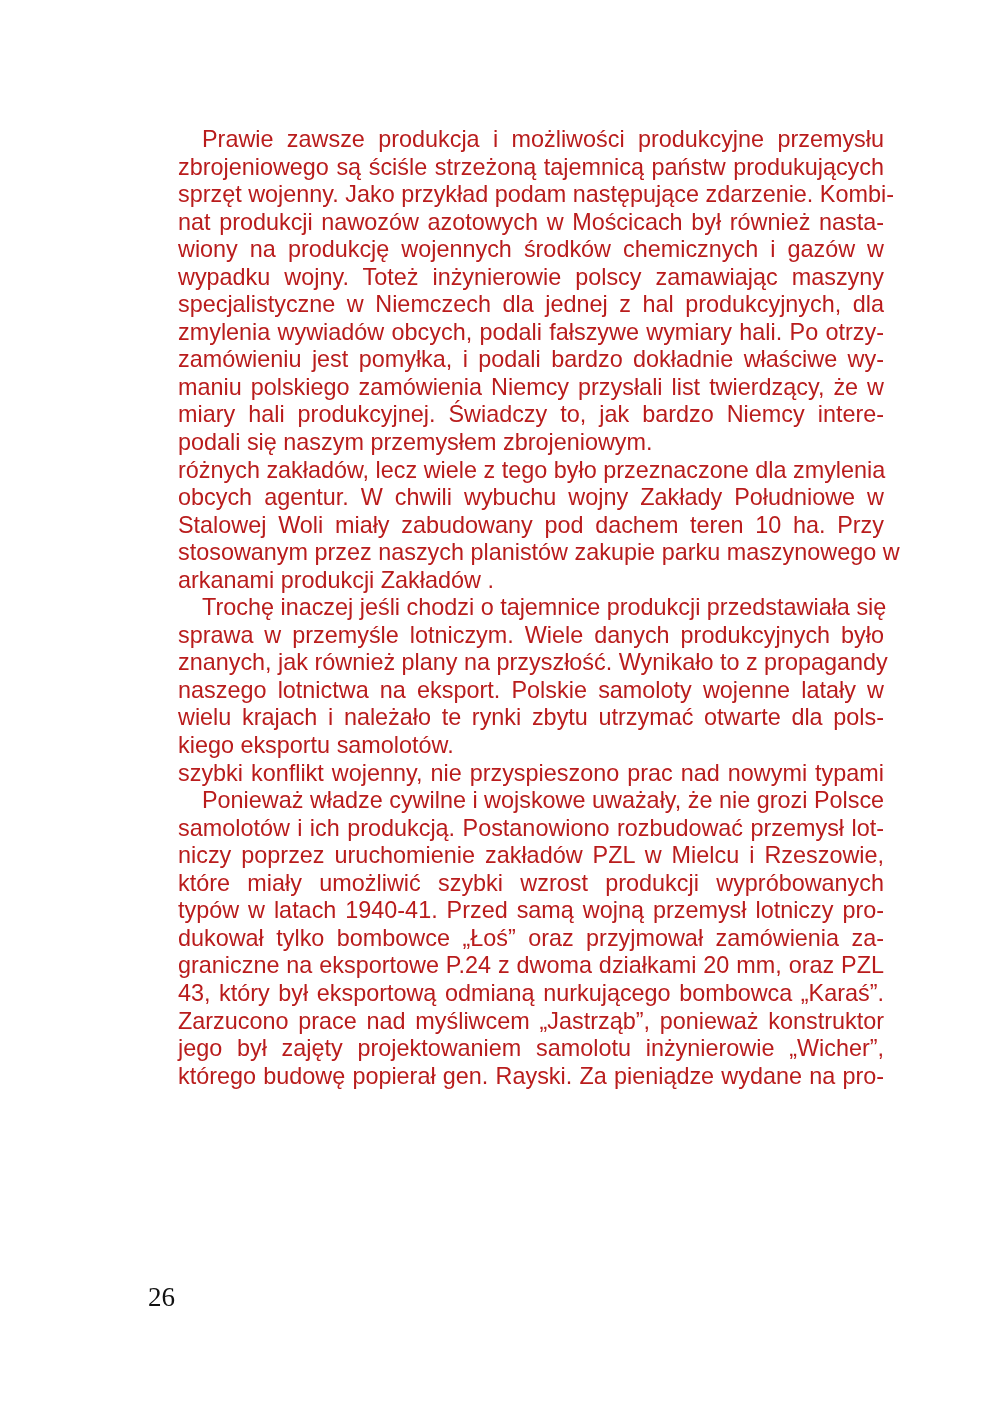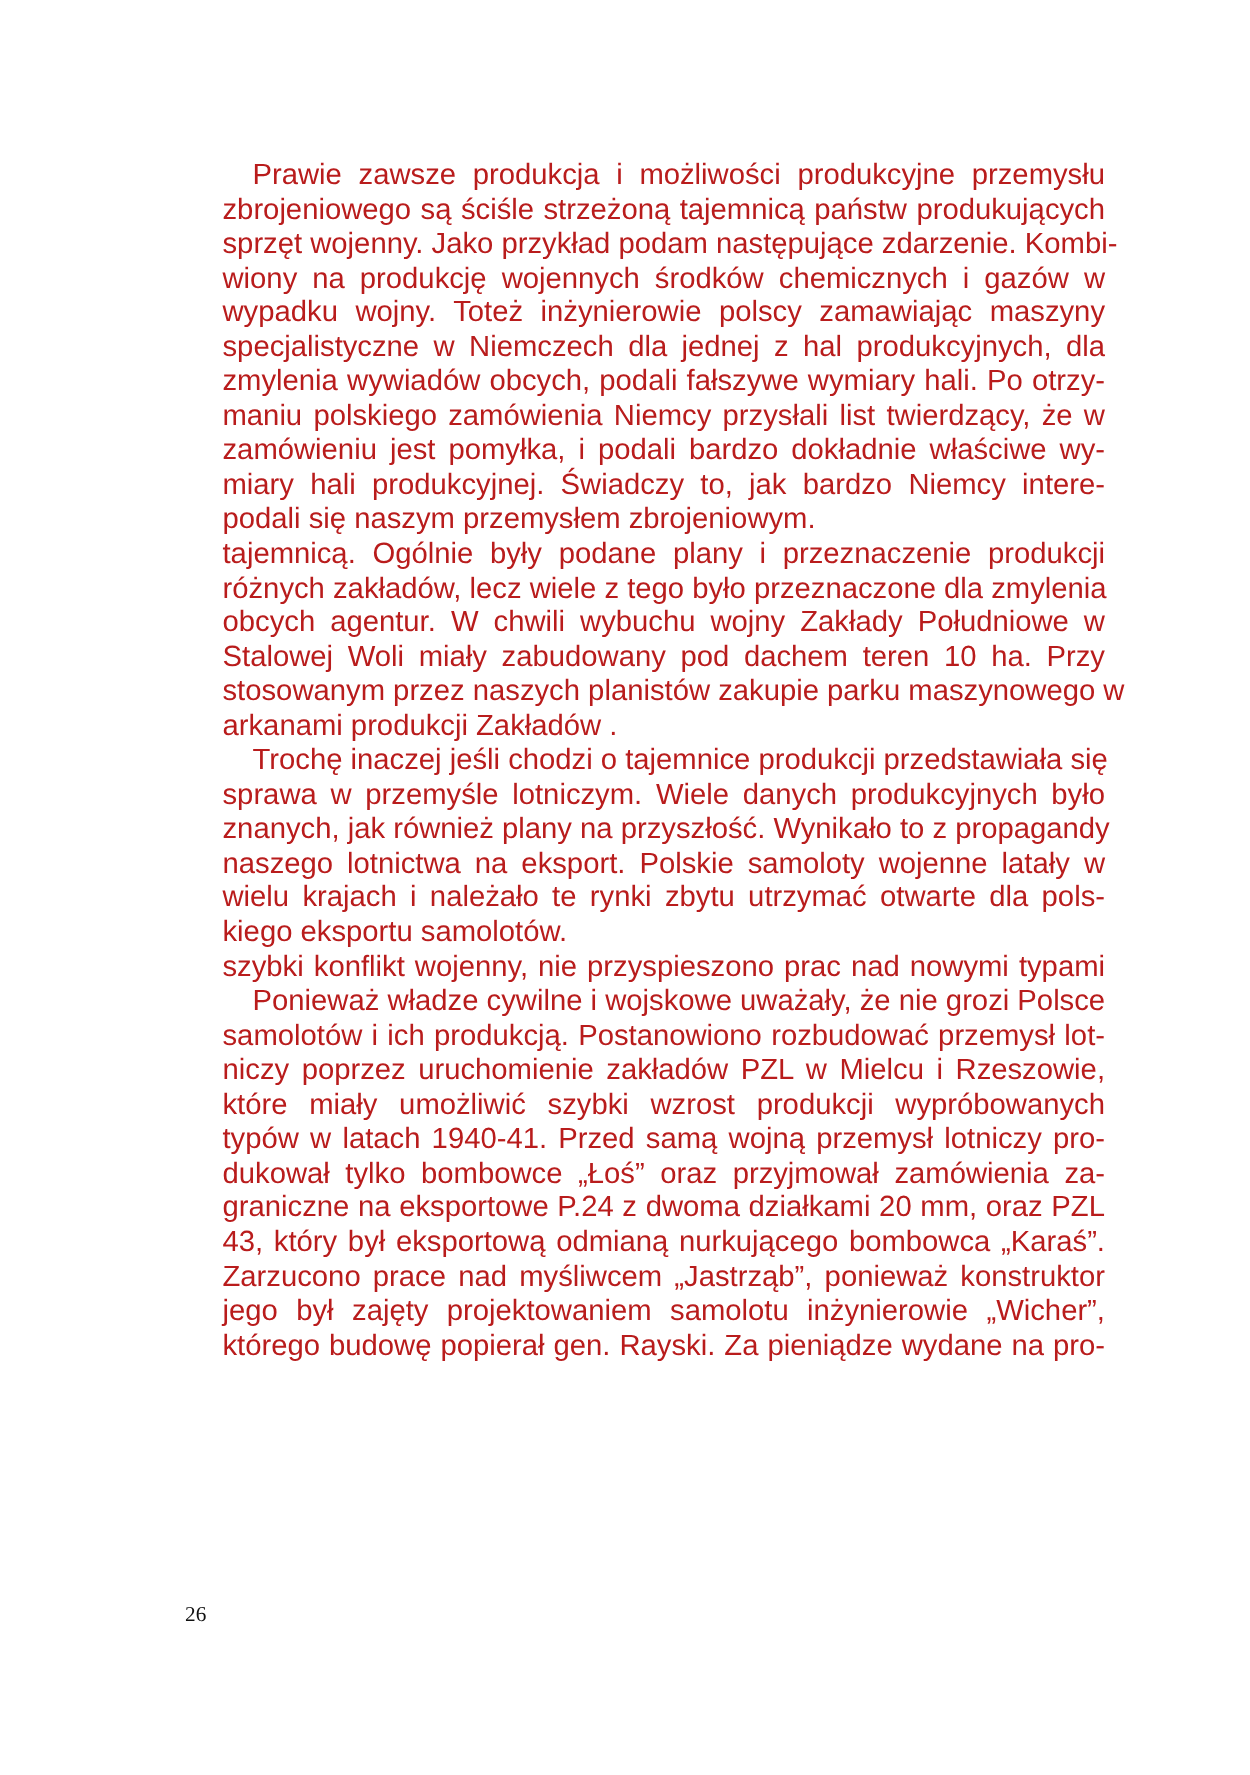--- a/index.html
+++ b/index.html
@@ -23,43 +23,43 @@
     height: 27.55px;
     overflow: visible;
   }
   .line.last { text-align-last: left; }
   .line.indent { padding-left: 24px; }
   .page-number {
     position: absolute;
     left: 148px;
     top: 1282px;
     font-family: "Liberation Serif", "DejaVu Serif", serif;
-    font-size: 17px;
+    font-size: 27px;
     color: #111111;
   }
 </style>
 </head>
 <body>
 
 <div class="page">
   <div>
     <span class="line indent">Prawie zawsze produkcja i możliwości produkcyjne przemysłu</span>
     <span class="line">zbrojeniowego są ściśle strzeżoną tajemnicą państw produkujących</span>
     <span class="line">sprzęt wojenny. Jako przykład podam następujące zdarzenie. Kombi-</span>
+    <span class="line">nat produkcji nawozów azotowych w Mościcach był również nasta-</span>
     <span class="line">wiony na produkcję wojennych środków chemicznych i gazów w</span>
     <span class="line">wypadku wojny. Toteż inżynierowie polscy zamawiając maszyny</span>
     <span class="line">specjalistyczne w Niemczech dla jednej z hal produkcyjnych, dla</span>
     <span class="line">zmylenia wywiadów obcych, podali fałszywe wymiary hali. Po otrzy-</span>
+    <span class="line">zamówieniu jest pomyłka, i podali bardzo dokładnie właściwe wy-</span>
     <span class="line">maniu polskiego zamówienia Niemcy przysłali list twierdzący, że w</span>
-    <span class="line">zamówieniu jest pomyłka, i podali bardzo dokładnie właściwe wy-</span>
     <span class="line">miary hali produkcyjnej. Świadczy to, jak bardzo Niemcy intere-</span>
     <span class="line last">podali się naszym przemysłem zbrojeniowym.</span>
   </div>
   <div>
-    <span class="line">tajemnicą. Ogólnie były podane plany i przeznaczenie produkcji</span>
     <span class="line">różnych zakładów, lecz wiele z tego było przeznaczone dla zmylenia</span>
     <span class="line">obcych agentur. W chwili wybuchu wojny Zakłady Południowe w</span>
     <span class="line">Stalowej Woli miały zabudowany pod dachem teren 10 ha. Przy</span>
     <span class="line">stosowanym przez naszych planistów zakupie parku maszynowego w</span>
     <span class="line last">arkanami produkcji Zakładów .</span>
   </div>
   <div>
     <span class="line indent">Trochę inaczej jeśli chodzi o tajemnice produkcji przedstawiała się</span>
     <span class="line">sprawa w przemyśle lotniczym. Wiele danych produkcyjnych było</span>
     <span class="line">znanych, jak również plany na przyszłość. Wynikało to z propagandy</span>

